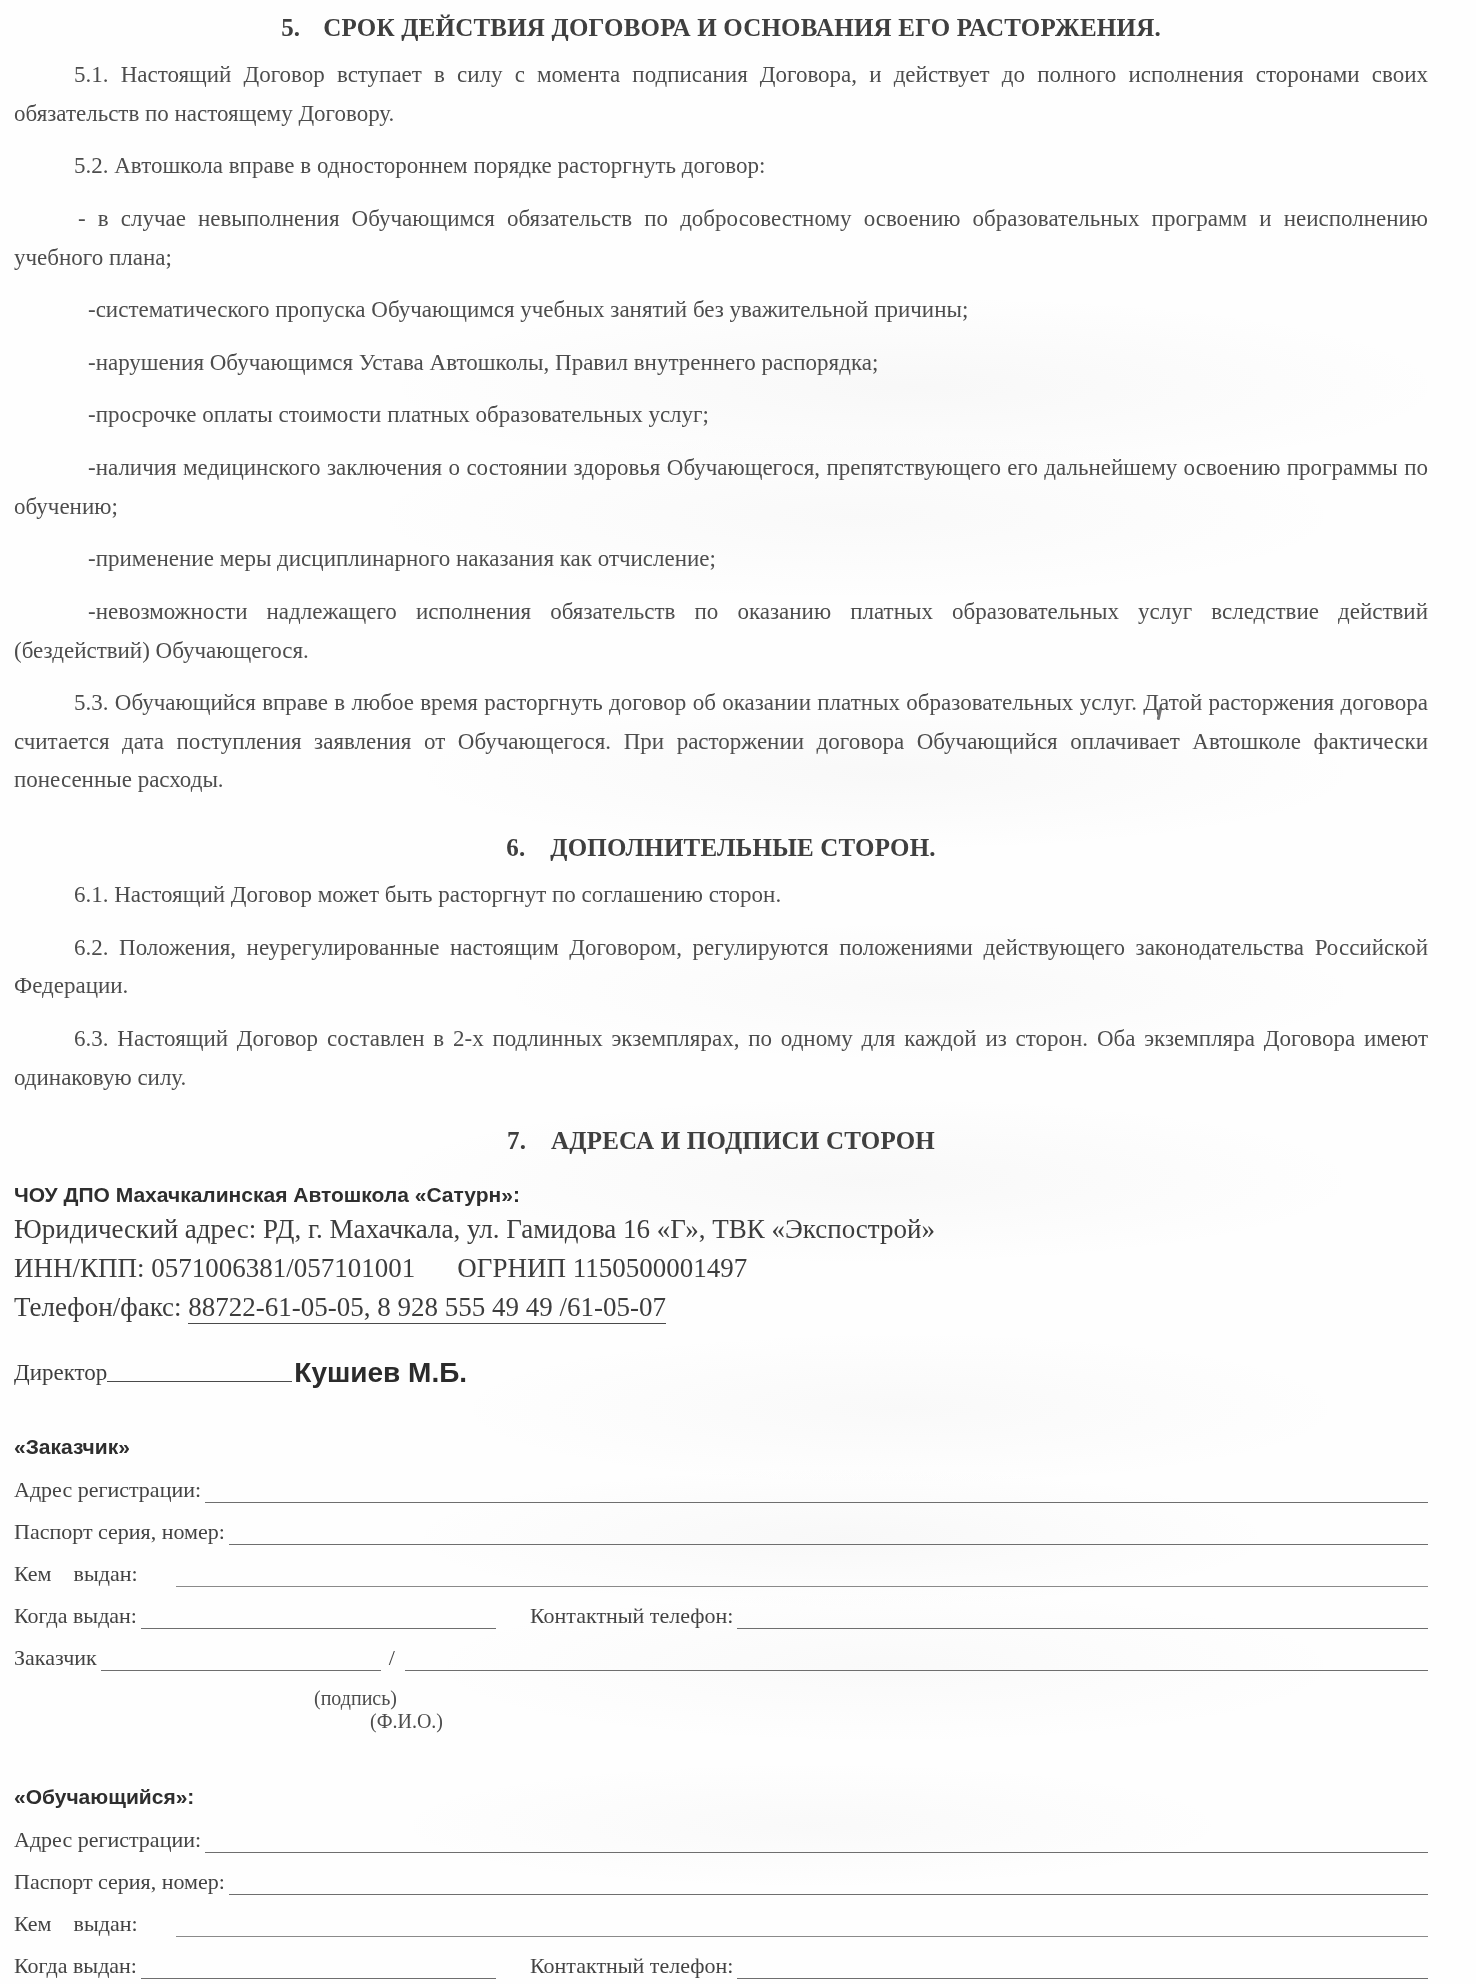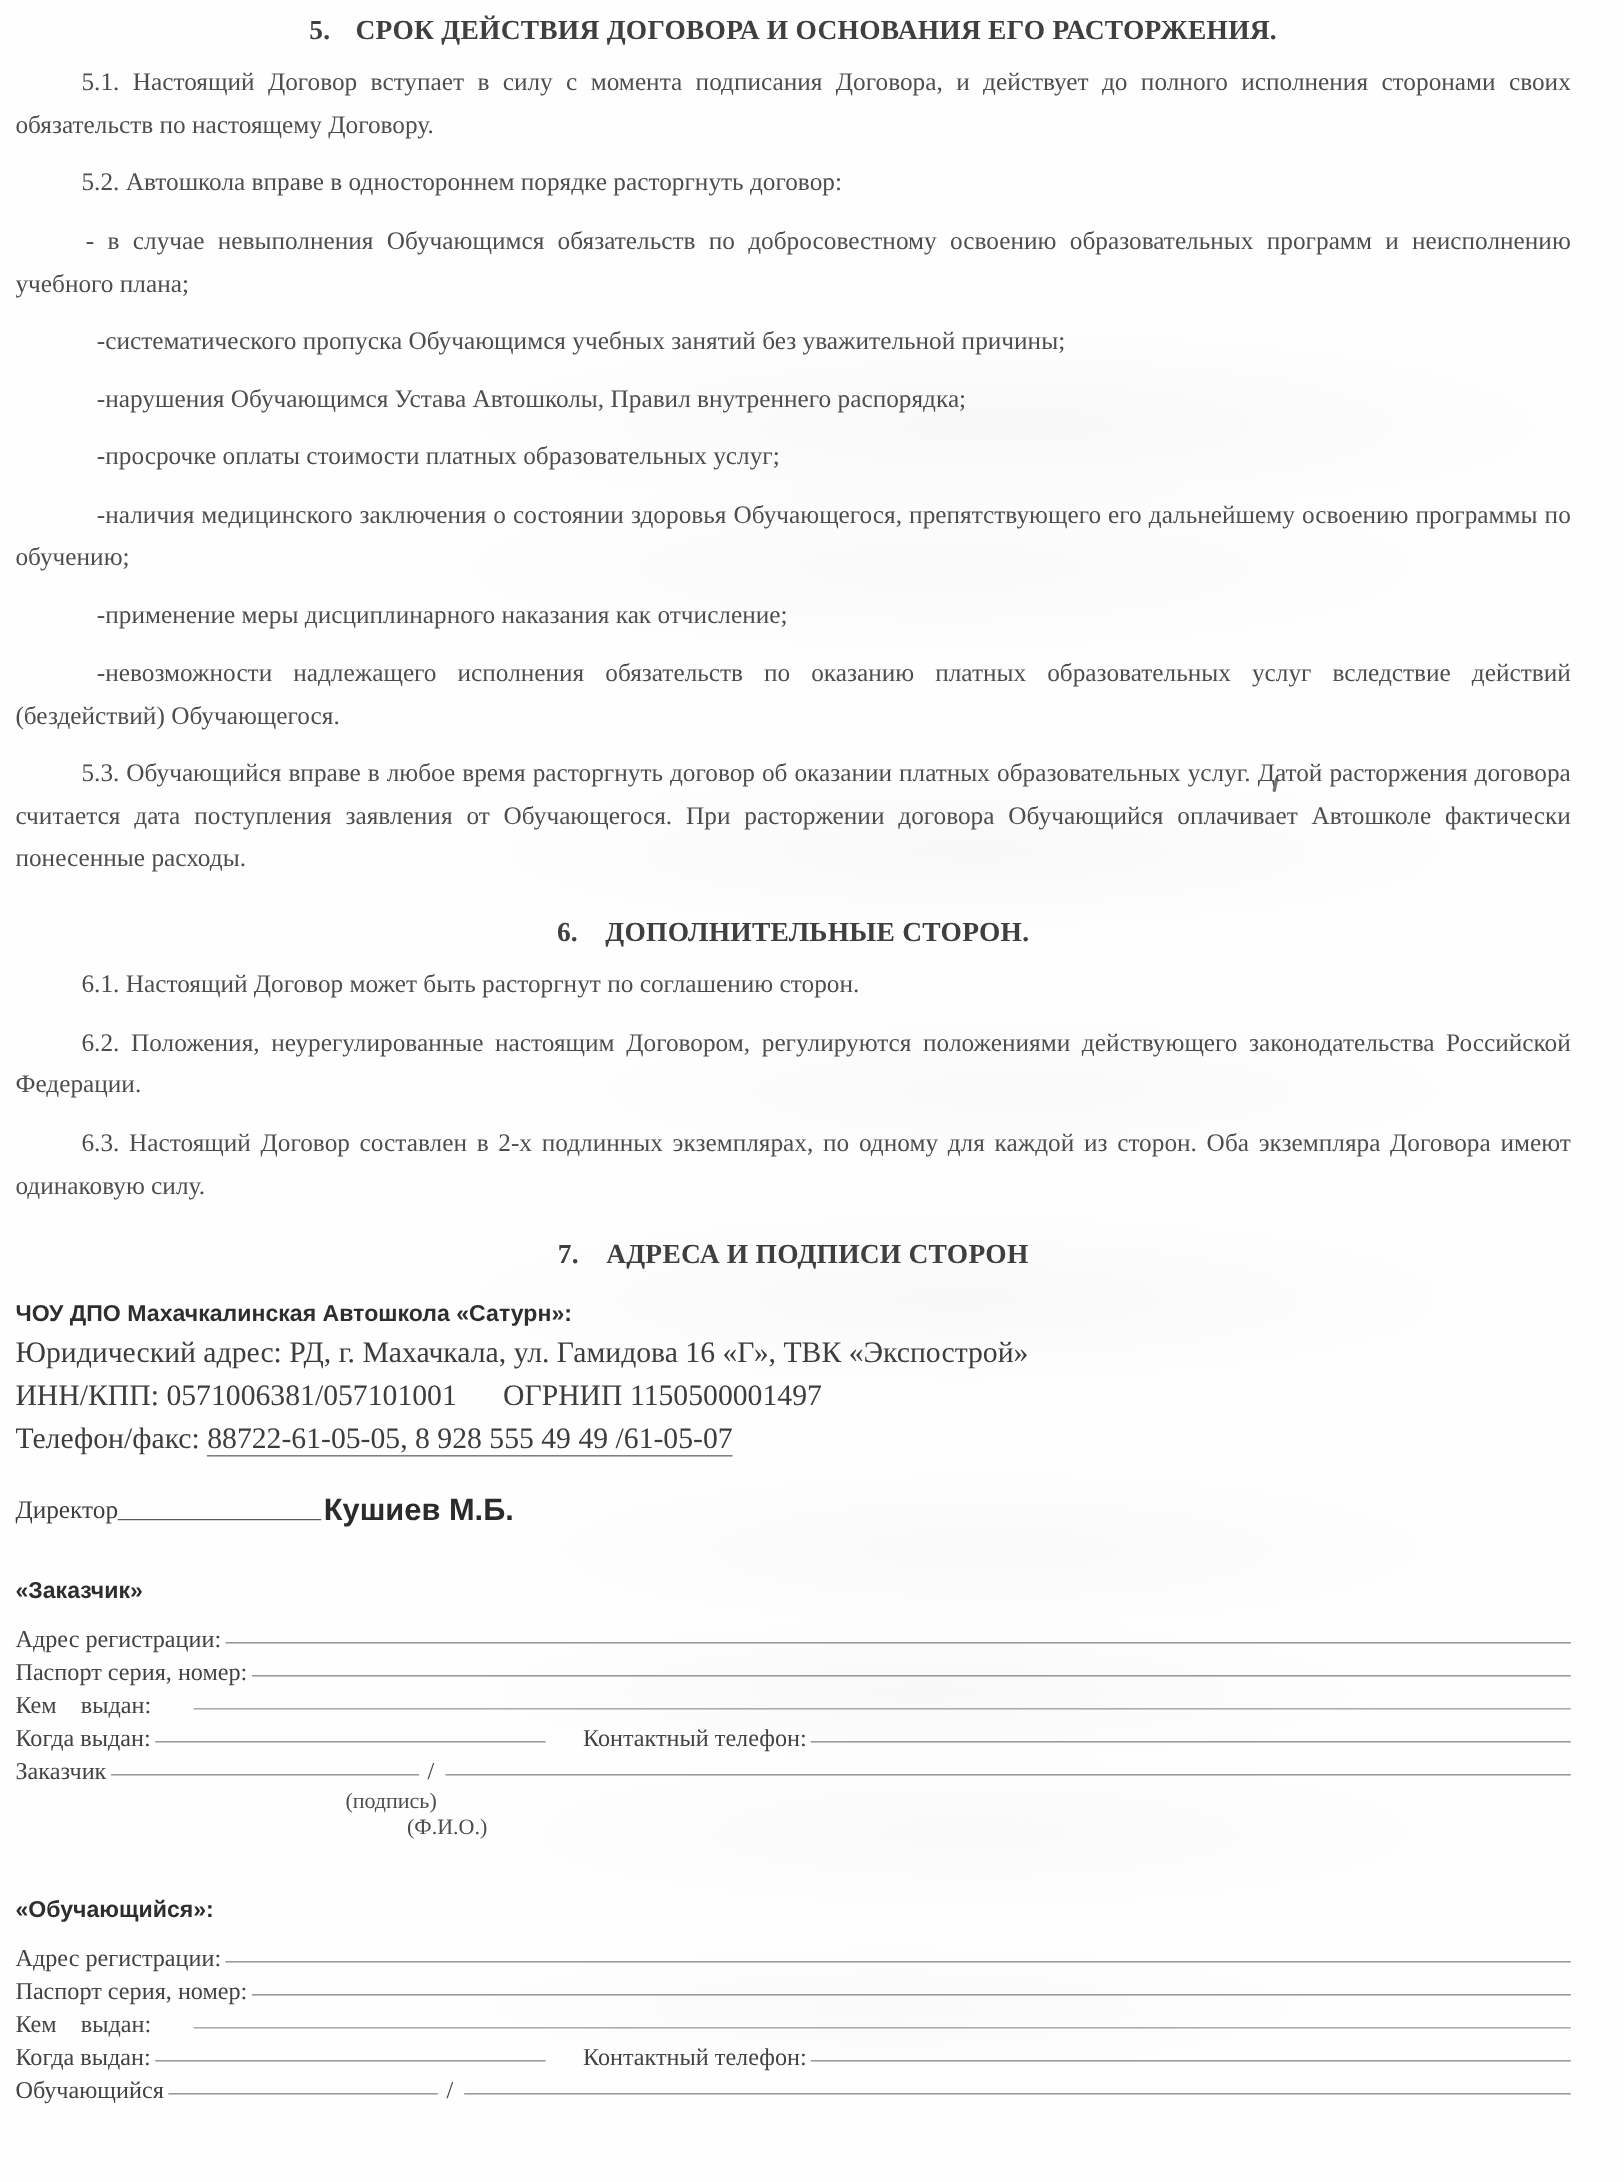--- a/index.html
+++ b/index.html
@@ -112,23 +112,24 @@
   .party.second { margin-top: 52px; }
   .party-title {
     font-weight: bold;
     font-family: "Liberation Sans", sans-serif;
     font-size: 21px;
     color: #2e2e2e;
     margin-bottom: 18px;
   }
   .field-row {
     display: flex;
+    align-items: flex-end;
     font-size: 22px;
     color: #434343;
-    margin-bottom: 4px;
+    margin-bottom: 16px;
     white-space: pre;
   }
   .field-row .lbl { flex: 0 0 auto; }
   .rule {
     flex: 1 1 auto;
     border-bottom: 1.3px solid #6e6e6e;
     height: 16px;
     margin-left: 4px;
   }
   .rule.faint { border-bottom-color: #8a8a8a; }

